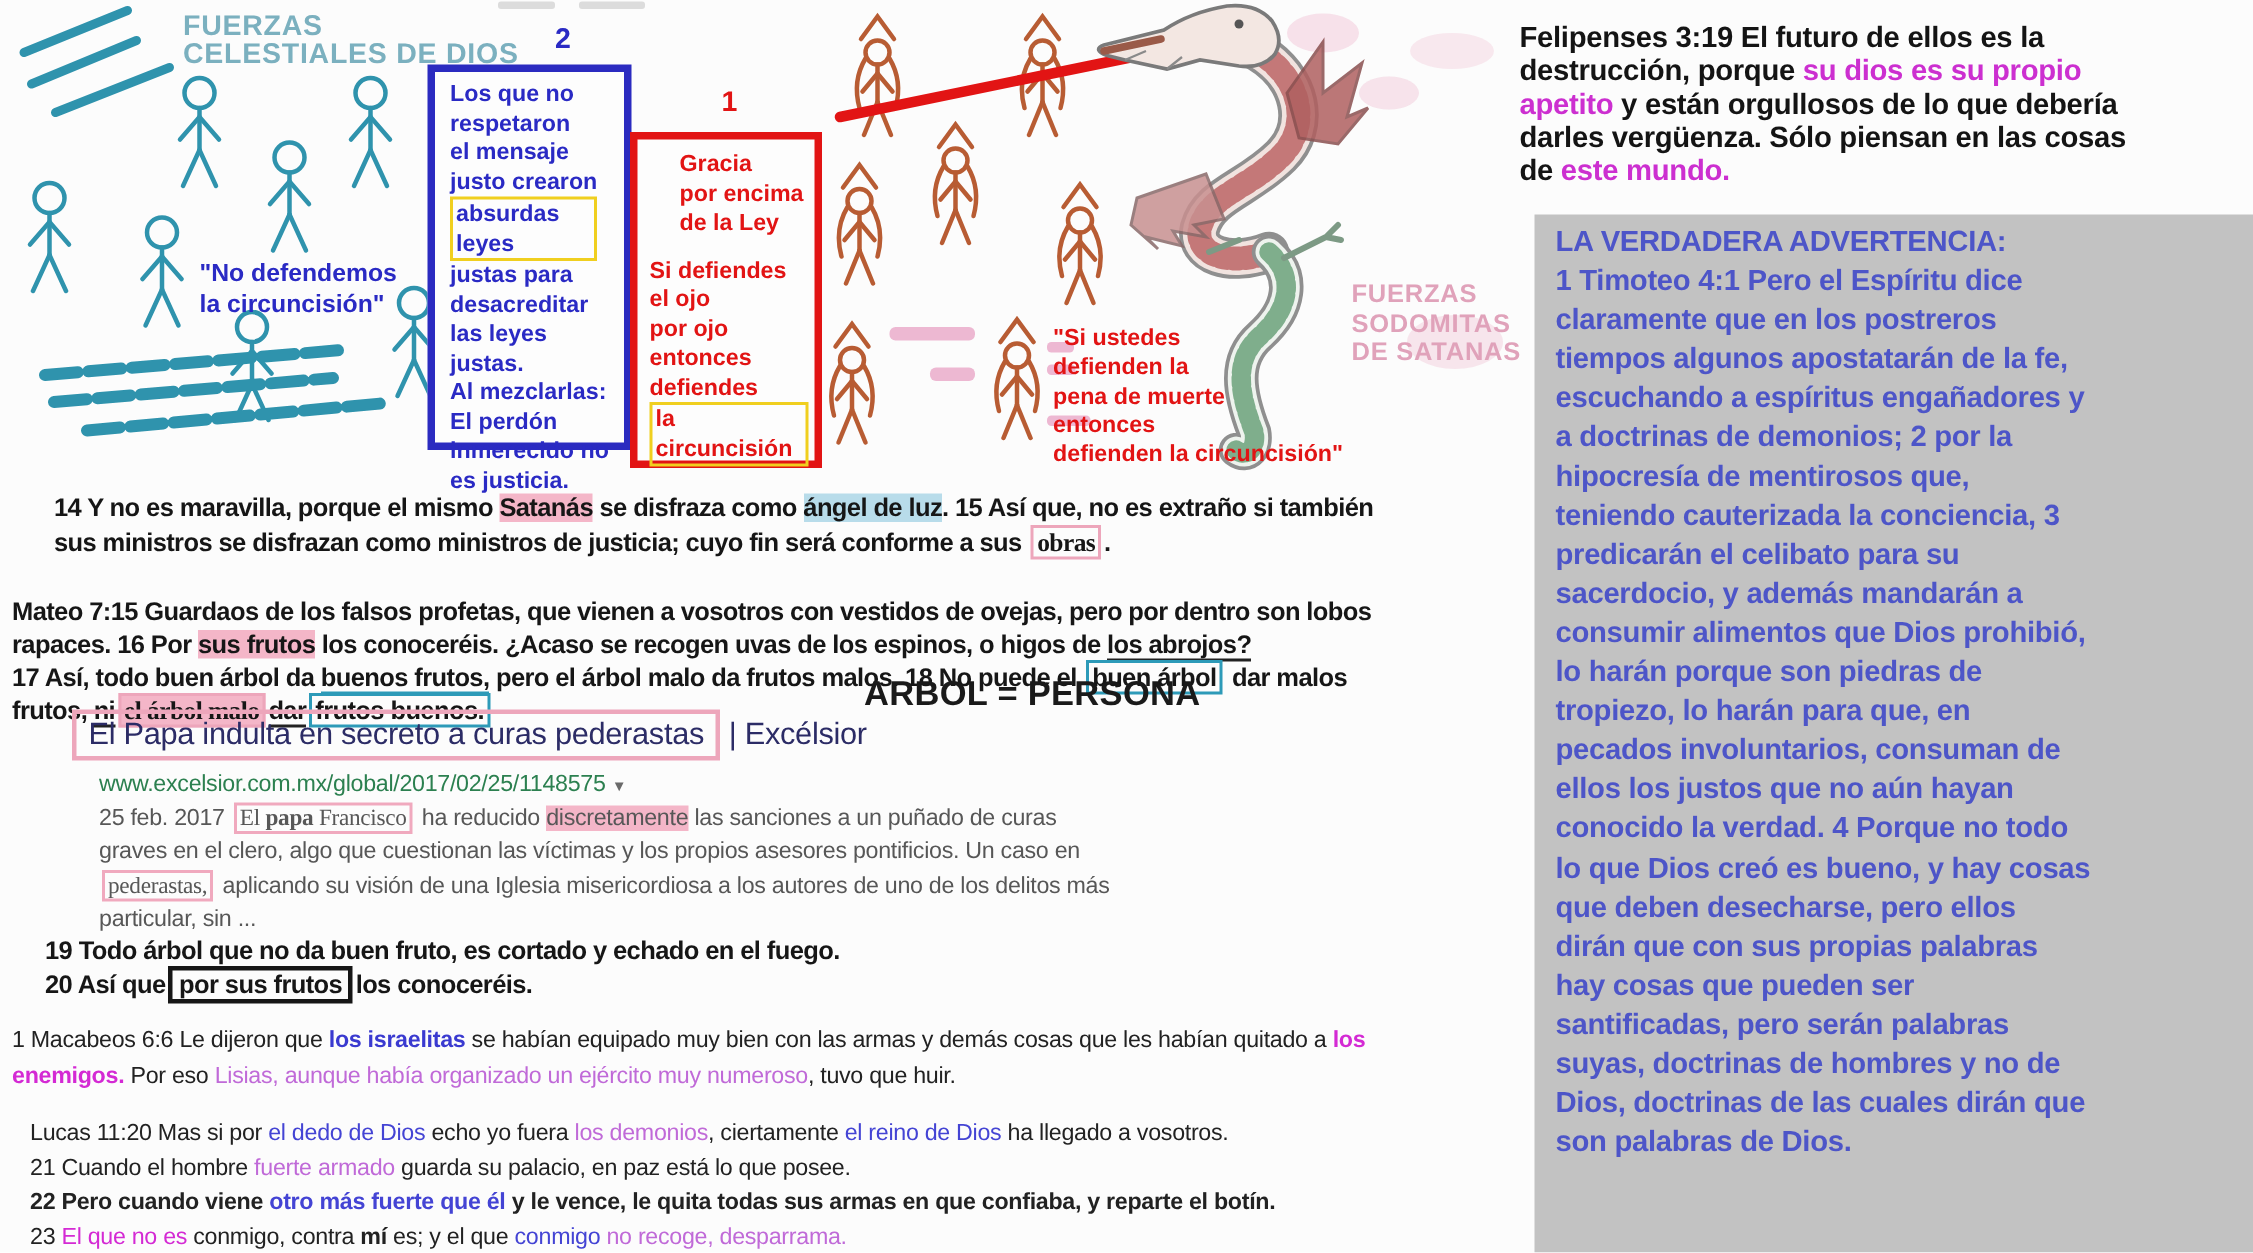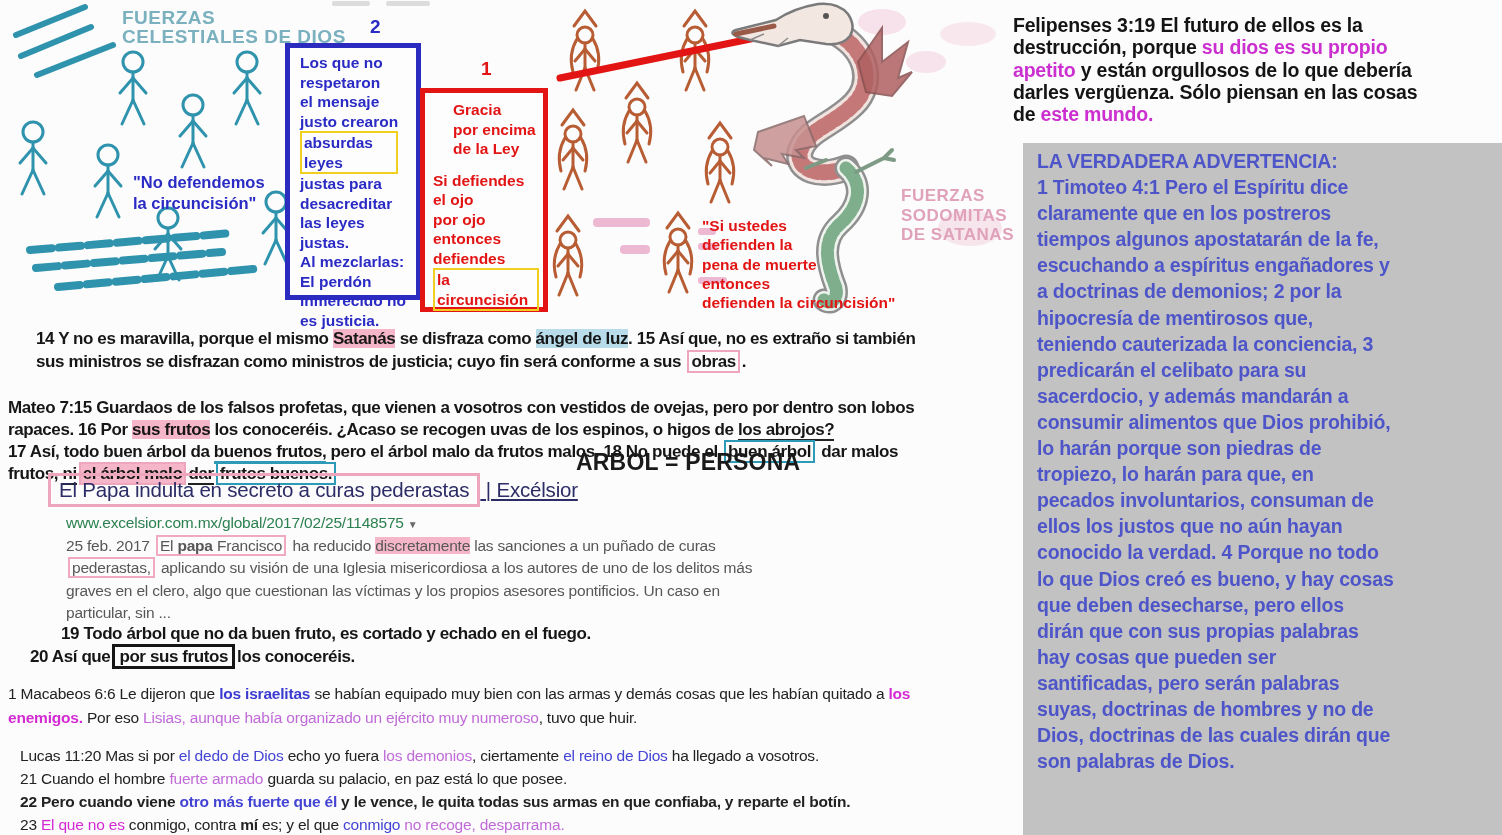--- a/index.html
+++ b/index.html
@@ -23,40 +23,40 @@
   .ybox1{width:90px;}
   .ybox2{width:98px;}
   .quote-celestial{left:133px;top:172px;font-size:16.5px;font-weight:700;color:#2a2ac4;line-height:21px;z-index:3;}
   .quote-sodomite{left:702px;top:216px;font-size:15.5px;font-weight:700;color:#e21414;line-height:19.3px;z-index:3;}
   .heading-sodomite{left:901px;top:186px;font-size:17px;font-weight:700;color:#e0a2ba;line-height:19.5px;letter-spacing:.5px;z-index:2;}
   
   .versebold{font-size:17px;font-weight:700;letter-spacing:-.4px;color:#161616;}
   .corintios{left:36px;top:327px;line-height:23px;}
   .mateo{left:8px;top:397px;line-height:22px;}
   .arbol{left:576px;top:449px;font-size:23px;font-weight:700;letter-spacing:.2px;}
-  .fruits19{left:30px;top:624px;margin-left:31px;}
+  .fruits19{left:30px;top:624px;}
   .fruits20{left:30px;top:647px;}
   .smalltext{font-size:15.5px;letter-spacing:-.2px;color:#222;}
   .macabeos{left:8px;top:682px;line-height:24px;}
   .lucas{left:8px;top:744px;line-height:23px;margin-left:12px;}
   
   .hl-pink{background:#f4b6c8;}
-  .bx-pink{border:2px solid #eda6bb;padding:0 2px;margin:0 2px;}
+  .bx-pink{border:2px solid #eda6bb;padding:0 2px;margin:0 2px;font-family:Liberation Serif, serif;}
   .hl-blue{background:#b8dcea;}
   .bx-teal{border:2px solid #2d9ab8;padding:0 2px;margin:0 2px;}
   .ul-teal{border-bottom:3px solid #2d9ab8;}
   .ul-blk{border-bottom:2px solid #222;}
   .bx-blk{border:3px solid #161616;padding:0 4px;margin:0 2px;}
   .t-blue{color:#4444d4;}
   .t-blueb{color:#3a3ad0;font-weight:700;}
   .t-violet{color:#c06ad8;}
   .t-mag{color:#d42ad4;}
   .t-fmag{color:#cc2fd0;}
   
-  .headline{left:48px;top:473px;font-size:20.5px;color:#2c2c66;letter-spacing:-.2px;white-space:nowrap;text-decoration:underline;}
+  .headline{left:48px;top:473px;font-size:20.5px;color:#2c2c66;letter-spacing:-.2px;white-space:nowrap;}
   .headline-box{display:inline-block;border:3px solid #eda6bb;padding:2px 8px;}
   .result-url{left:66px;top:514px;font-size:15.5px;color:#2c8050;letter-spacing:-.2px;}
   .url-arrow{color:#6a6a6a;font-size:10px;}
   .snippet{left:66px;top:535px;font-size:15.5px;color:#575757;line-height:22.4px;letter-spacing:-.2px;}
   .snippet .bx-pink{border-color:#f0a9be;}
   
   .felipenses{left:1013px;top:14px;width:489px;font-size:19.5px;font-weight:700;line-height:22.3px;color:#141414;letter-spacing:-.2px;}
   .graybox{left:1023px;top:143px;width:479px;height:744px;background:#c2c2c2;box-sizing:border-box;
            padding:5px 4px 0 14px;z-index:6;}
   .graybox-text{font-size:19.5px;font-weight:700;color:#4d55c8;line-height:26.1px;letter-spacing:-.2px;}
@@ -238,24 +238,24 @@
     <span class="headline-box">El Papa indulta en secreto a curas pederastas</span><span> | Excélsior</span>
   </div>
   <div class="abs result-url line">
     <span>www.excelsior.com.mx/global/2017/02/25/1148575</span>
     <span class="url-arrow">▼</span>
   </div>
   <div class="abs snippet">
     <div class="line">
       <span>25 feb. 2017 </span><span class="bx-pink"><span>El </span><span class="b">papa</span><span> Francisco</span></span><span> ha reducido </span><span class="hl-pink">discretamente</span><span> las sanciones a un puñado de curas</span>
     </div>
+    <div class="line"><span>graves en el clero, algo que cuestionan las víctimas y los propios asesores pontificios. Un caso en</span></div>
     <div class="line">
       <span class="bx-pink">pederastas,</span><span> aplicando su visión de una Iglesia misericordiosa a los autores de uno de los delitos más</span>
     </div>
-    <div class="line"><span>graves en el clero, algo que cuestionan las víctimas y los propios asesores pontificios. Un caso en</span></div>
     <div class="line"><span>particular, sin ...</span></div>
   </div>
 
   <div class="abs versebold fruits19 line">19 Todo árbol que no da buen fruto, es cortado y echado en el fuego.</div>
   <div class="abs versebold fruits20 line">
     <span>20 Así que</span><span class="bx-blk">por sus frutos</span><span>los conoceréis.</span>
   </div>
 
   <div class="abs smalltext macabeos">
     <div class="line">

